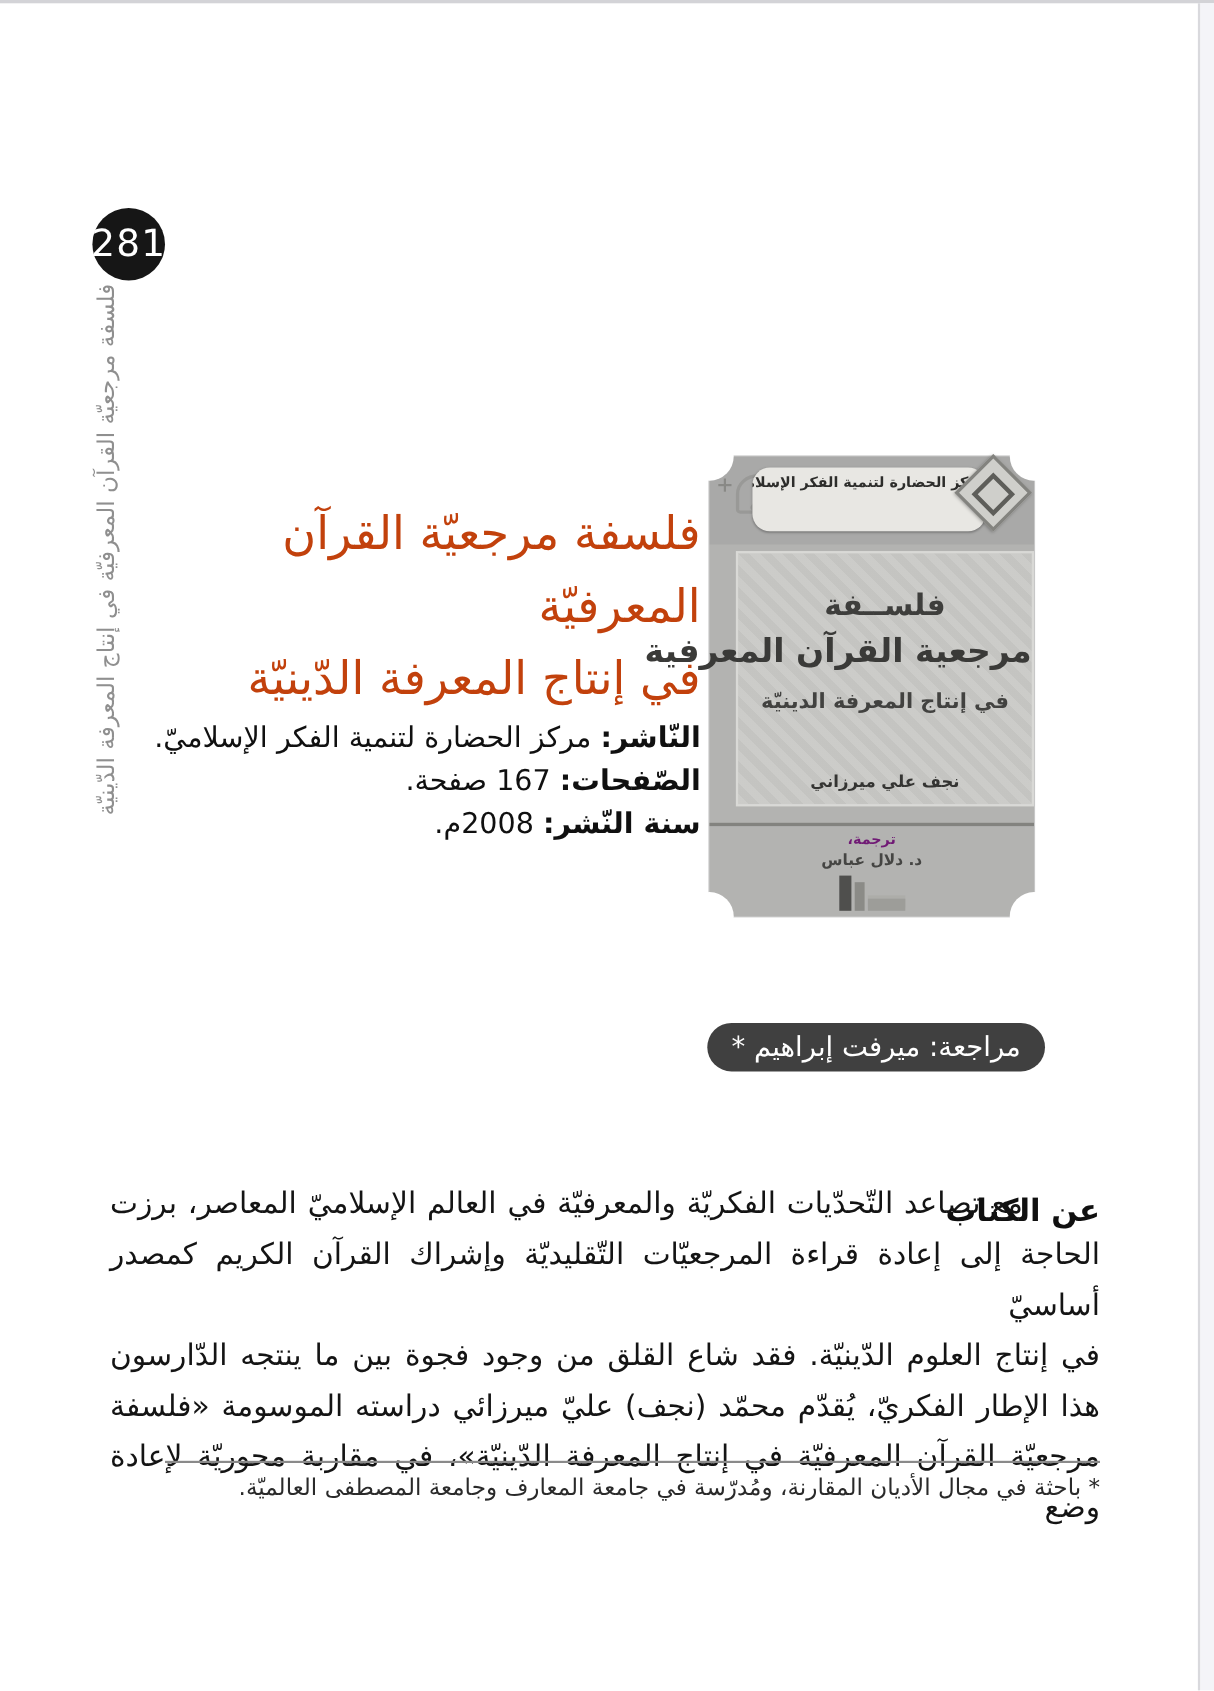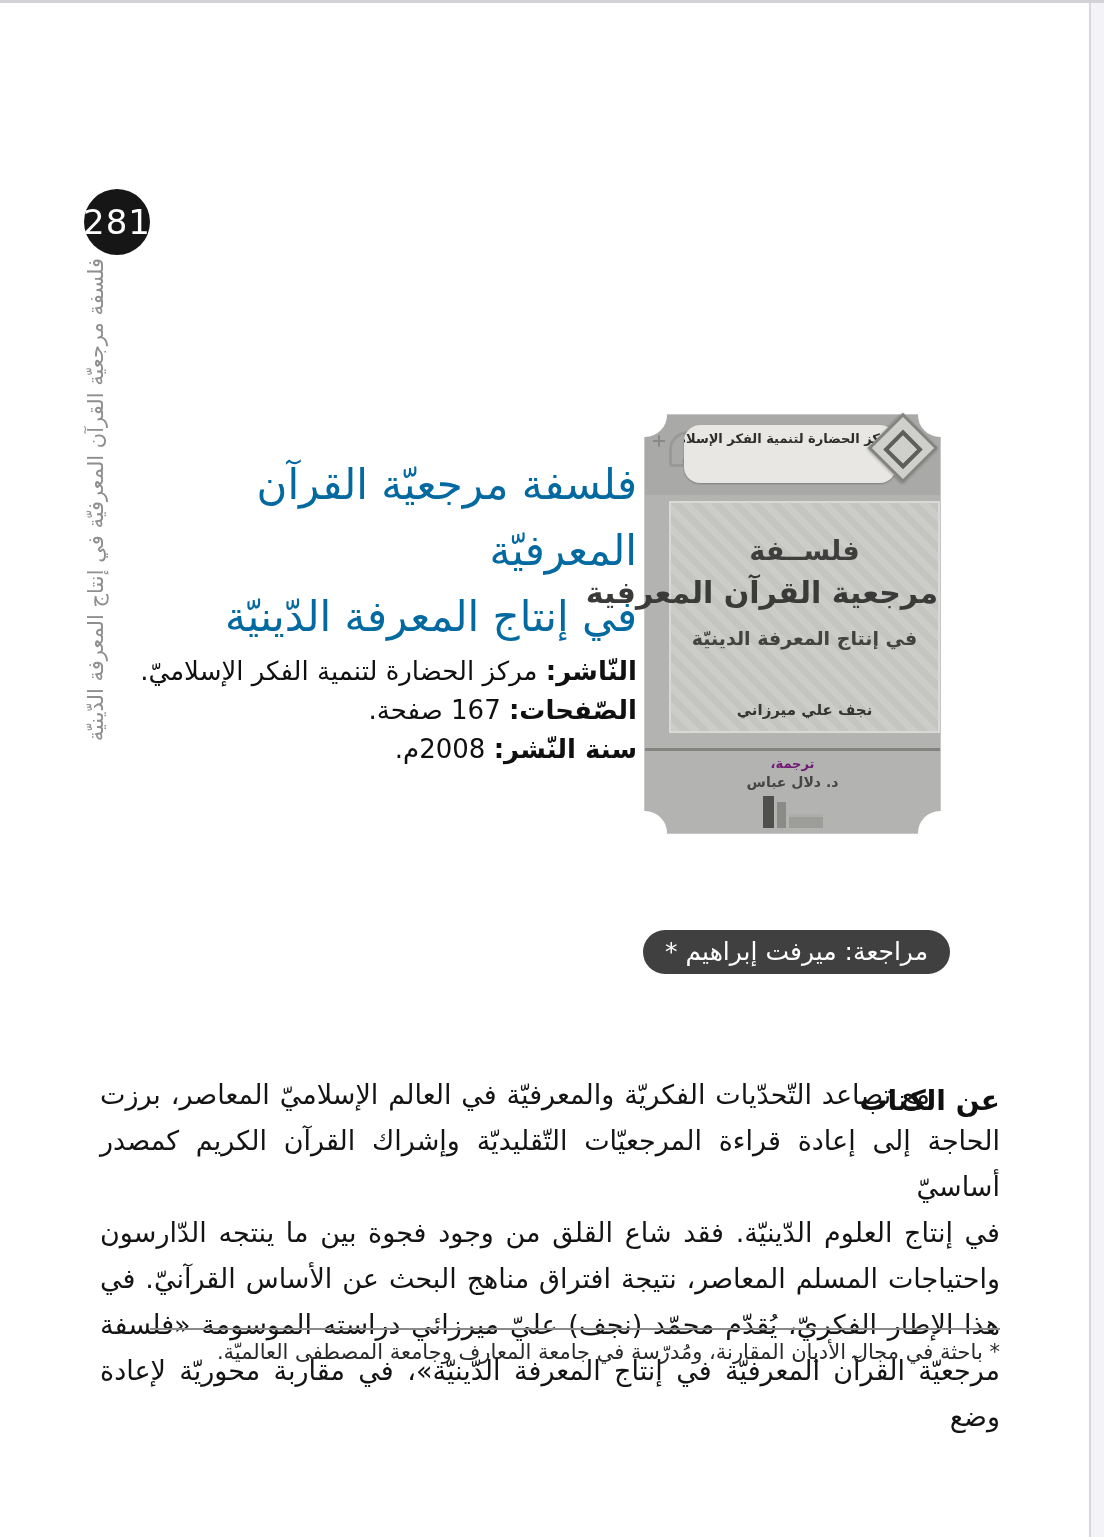--- a/index.html
+++ b/index.html
@@ -20,21 +20,21 @@
   }
 
   
   .side-title{
     position:absolute;right:1020px;top:258px;white-space:nowrap;
     transform-origin:100% 0;transform:rotate(-90deg);
     font-size:21px;color:#8f8f8f;direction:rtl;
   }
 
   
-  .main-title{position:absolute;right:467px;top:452px;text-align:right;color:#0369a1;}
+  .main-title{position:absolute;right:467px;top:452px;text-align:right;color:#c2410c;}
   .main-title .t-line{font-size:42px;line-height:66px;font-weight:500;white-space:nowrap;}
 
   
   .meta{position:absolute;right:467px;top:652px;text-align:right;color:#101010;}
   .meta-row{font-size:26px;line-height:39px;white-space:nowrap;}
   .meta-label{font-weight:bold;}
 
   
   .cover{
     position:absolute;left:645px;top:415px;width:295px;height:418px;background:#b3b3b1;
@@ -158,21 +158,20 @@
   </div>
 
   <div class="review-badge">مراجعة: ميرفت إبراهيم *</div>
 
   <div class="about-heading">عن الكتاب</div>
 
   <div class="about-body">
     <div class="about-line first">مع تصاعد التّحدّيات الفكريّة والمعرفيّة في العالم الإسلاميّ المعاصر، برزت</div>
     <div class="about-line">الحاجة إلى إعادة قراءة المرجعيّات التّقليديّة وإشراك القرآن الكريم كمصدر أساسيّ</div>
     <div class="about-line">في إنتاج العلوم الدّينيّة. فقد شاع القلق من وجود فجوة بين ما ينتجه الدّارسون</div>
-    <div class="about-line">واحتياجات المسلم المعاصر، نتيجة افتراق مناهج البحث عن الأساس القرآنيّ. في</div>
     <div class="about-line">هذا الإطار الفكريّ، يُقدّم محمّد (نجف) عليّ ميرزائي دراسته الموسومة «فلسفة</div>
     <div class="about-line">مرجعيّة القرآن المعرفيّة في إنتاج المعرفة الدّينيّة»، في مقاربة محوريّة لإعادة وضع</div>
   </div>
 
   <div class="footnote-rule"></div>
   <div class="footnote">* باحثة في مجال الأديان المقارنة، ومُدرّسة في جامعة المعارف وجامعة المصطفى العالميّة.</div>
 
 </div>
 
 </body></html>

